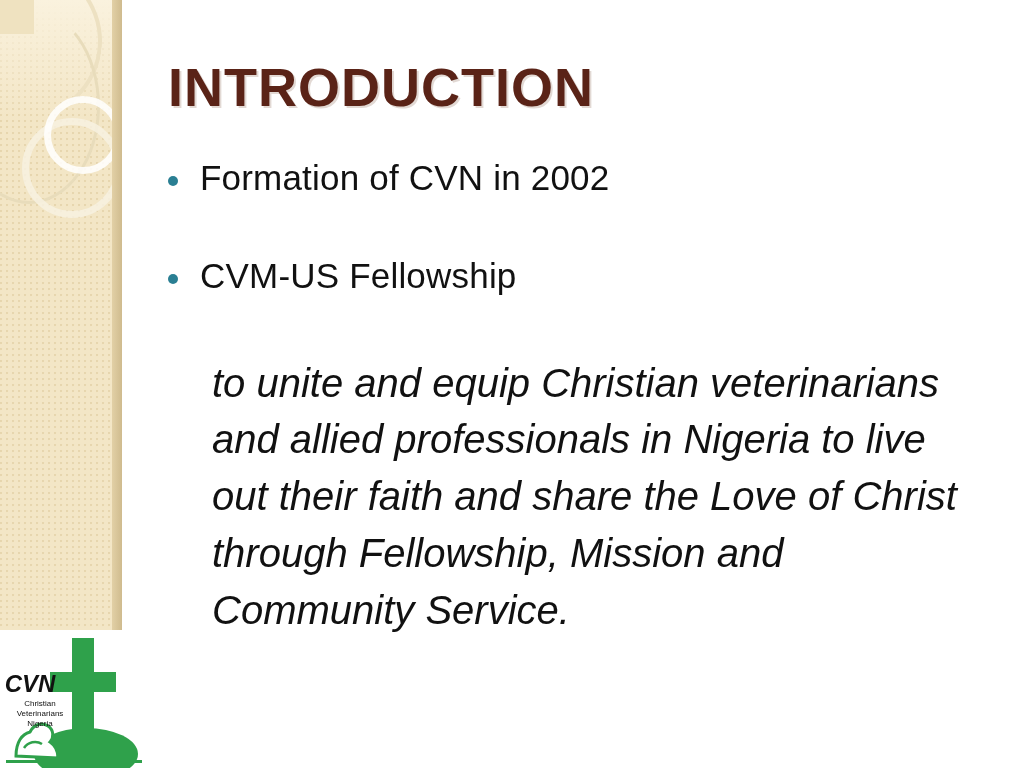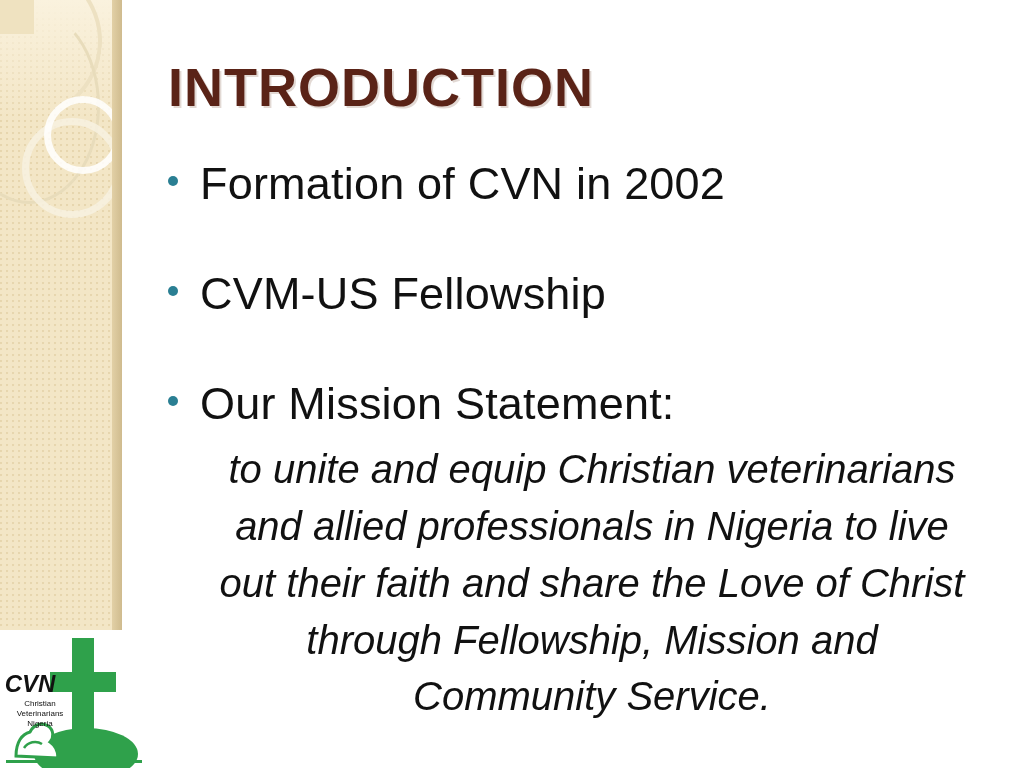--- a/index.html
+++ b/index.html
@@ -7,21 +7,20 @@
     padding: 0;
     background: #ffffff;
   }
   .slide {
     position: relative;
     width: 1024px;
     height: 768px;
     background: #ffffff;
     overflow: hidden;
     font-family: "Liberation Sans", sans-serif;
-    text-align: center;
   }
 
   
   .left-band {
     position: absolute;
     left: 0;
     top: 0;
     width: 120px;
     height: 768px;
     background: #f3e6c6;
@@ -137,21 +136,21 @@
     flex: 0 0 auto;
     width: 10px;
     height: 10px;
     border-radius: 50%;
     background: #2a7f93;
     margin-top: 18px;
     margin-right: 22px;
   }
   .bullet-text {
     font-family: "Liberation Sans", sans-serif;
-    font-size: 45px;
+    font-size: 35px;
     color: #111111;
     line-height: 1.15;
     letter-spacing: 0.2px;
   }
   .mission-row {
     margin-bottom: 10px;
   }
   .mission-body {
     margin-left: 44px;
     margin-top: 12px;
@@ -185,24 +184,20 @@
     <div class="bullet-row">
       <div class="bullet-dot"></div>
       <div class="bullet-text">Formation of CVN in 2002</div>
     </div>
 
     <div class="bullet-row">
       <div class="bullet-dot"></div>
       <div class="bullet-text">CVM-US Fellowship</div>
     </div>
 
-    <div class="bullet-row mission-row">
-      <div class="bullet-dot"></div>
-      <div class="bullet-text">Our Mission Statement:</div>
-    </div>
 
     <div class="mission-body">to unite and equip Christian veterinarians and allied professionals in Nigeria to live out their faith and share the Love of Christ through Fellowship, Mission and Community Service.</div>
   </div>
 
   <div class="logo-box">
     <svg width="148" height="138" viewBox="0 0 148 138">
       <rect x="0" y="0" width="148" height="138" fill="#ffffff"></rect>
 
       <ellipse cx="86" cy="124" rx="52" ry="26" fill="#2FA14B"></ellipse>
 

